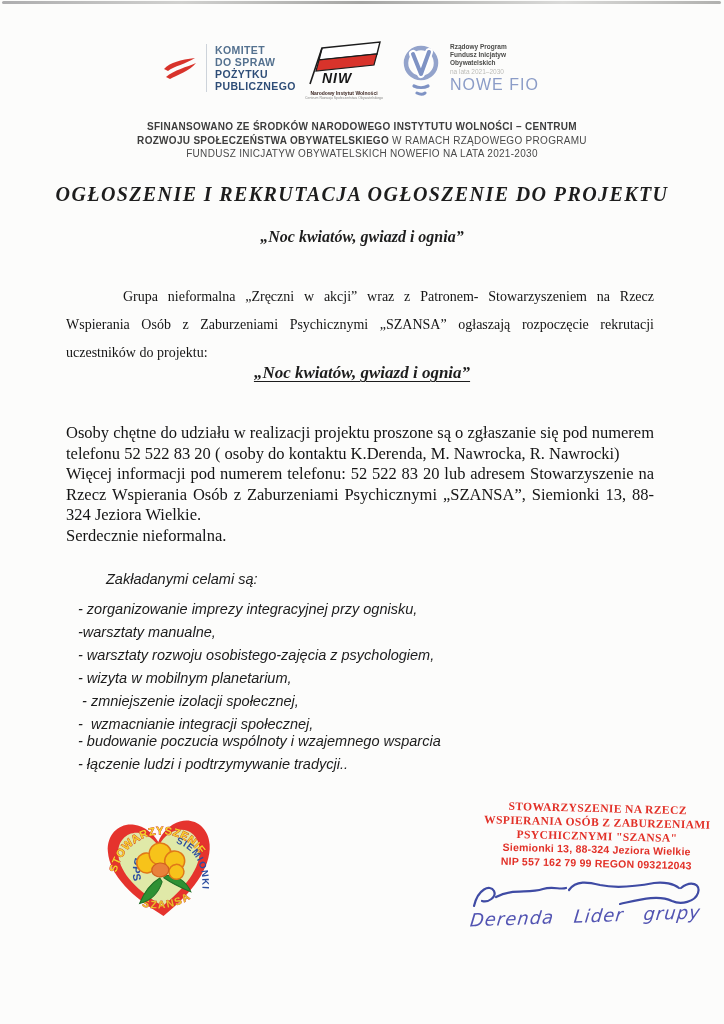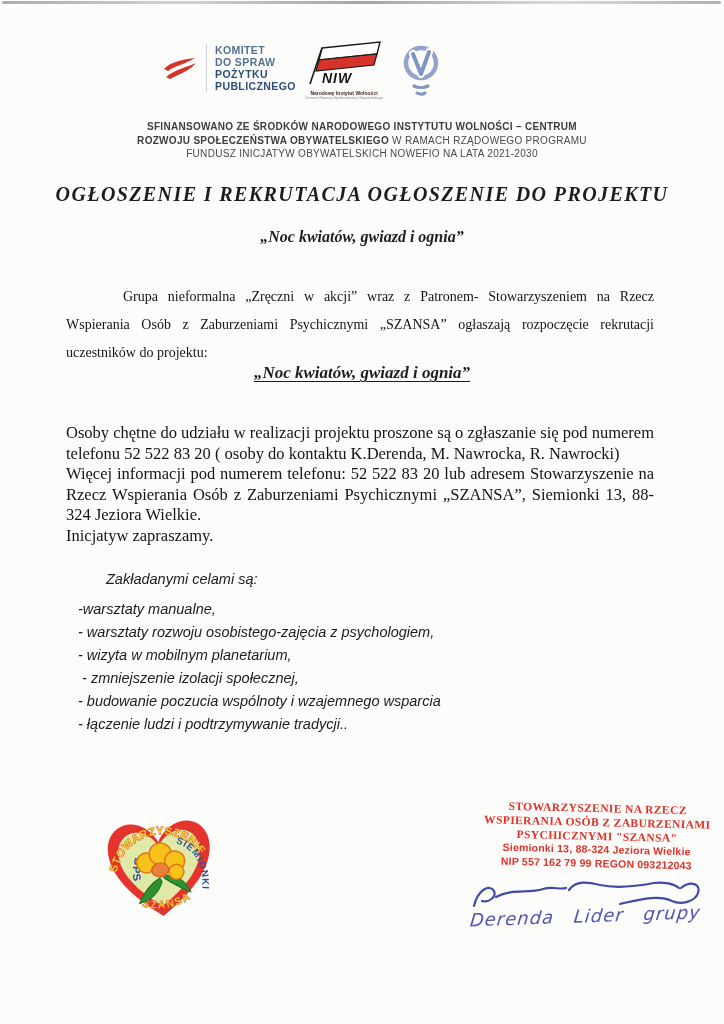--- a/index.html
+++ b/index.html
@@ -100,47 +100,56 @@
   </div>
 
   <div class="logo-fio">
     <svg width="44" height="54" viewBox="0 0 44 54">
       <circle cx="22" cy="20" r="15" fill="none" stroke="#93a3cb" stroke-width="4.5"></circle>
       <path d="M14,11 L22,31 L30,9" fill="none" stroke="#ffffff" stroke-width="8" stroke-linecap="round" stroke-linejoin="round"></path>
       <path d="M14,11 L22,31 L30,9" fill="none" stroke="#7f93c4" stroke-width="4" stroke-linecap="round" stroke-linejoin="round"></path>
       <path d="M15,43 C19,45 25,45 29,43" fill="none" stroke="#7f93c4" stroke-width="3.2" stroke-linecap="round"></path>
       <path d="M18,50 C21,51.5 24,51.5 26,50" fill="none" stroke="#7f93c4" stroke-width="3" stroke-linecap="round"></path>
     </svg>
+    <div class="fio-text">
+      <div class="fio-prog">Rządowy Program</div>
+      <div class="fio-prog">Fundusz Inicjatyw</div>
+      <div class="fio-prog">Obywatelskich</div>
+      <div class="fio-years">na lata 2021–2030</div>
+      <div class="fio-name">NOWE FIO</div>
+    </div>
   </div>
 
   <div class="funding">
     <div>SFINANSOWANO ZE ŚRODKÓW NARODOWEGO INSTYTUTU WOLNOŚCI – CENTRUM</div>
     <div><span>ROZWOJU SPOŁECZEŃSTWA OBYWATELSKIEGO</span><span class="light"> W RAMACH RZĄDOWEGO PROGRAMU</span></div>
     <div class="light">FUNDUSZ INICJATYW OBYWATELSKICH NOWEFIO NA LATA 2021-2030</div>
   </div>
 
   <div class="doc-title">OGŁOSZENIE I REKRUTACJA OGŁOSZENIE DO PROJEKTU</div>
   <div class="doc-subtitle">„Noc kwiatów, gwiazd i ognia”</div>
 
   <div class="intro">Grupa nieformalna „Zręczni w akcji”  wraz z Patronem- Stowarzyszeniem na Rzecz Wspierania  Osób z Zaburzeniami Psychicznymi  „SZANSA” ogłaszają rozpoczęcie rekrutacji uczestników do projektu:</div>
 
   <div class="project-underlined">„Noc kwiatów, gwiazd i ognia”</div>
 
   <div class="bodytext">
     <p>Osoby chętne do udziału w realizacji projektu proszone są o zgłaszanie się pod numerem telefonu 52 522 83 20  ( osoby do kontaktu K.Derenda, M. Nawrocka, R. Nawrocki)</p>
     <p>Więcej informacji pod numerem telefonu: 52 522  83  20 lub adresem Stowarzyszenie na Rzecz Wspierania Osób z Zaburzeniami Psychicznymi „SZANSA”, Siemionki 13, 88-324 Jeziora Wielkie.</p>
-    <p>Inicjatyw zapraszamy.</p>
+    <p>Serdecznie nieformalna.</p>
   </div>
 
   <div class="goals">
     <div class="heading">Zakładanymi celami są:</div>
+    <div class="item">- zorganizowanie imprezy integracyjnej przy ognisku,</div>
     <div class="item">-warsztaty manualne,</div>
     <div class="item">- warsztaty rozwoju osobistego-zajęcia z psychologiem,</div>
     <div class="item">- wizyta w mobilnym planetarium,</div>
     <div class="item"> - zmniejszenie izolacji społecznej,</div>
+    <div class="item tight">-  wzmacnianie integracji społecznej,</div>
     <div class="item">- budowanie poczucia wspólnoty i wzajemnego wsparcia</div>
     <div class="item">- łączenie ludzi i podtrzymywanie tradycji..</div>
   </div>
 
   <div class="heart-logo">
     <svg width="128" height="115" viewBox="0 0 128 115">
       <defs>
         <path id="arcTop" d="M19,61 A46,46 0 0 1 108,57" fill="none"></path>
         <path id="arcLeft" d="M41,42 C34,54 33,68 40,81" fill="none"></path>
         <path id="arcRight" d="M79,34 C98,40 108,58 103,85" fill="none"></path>

